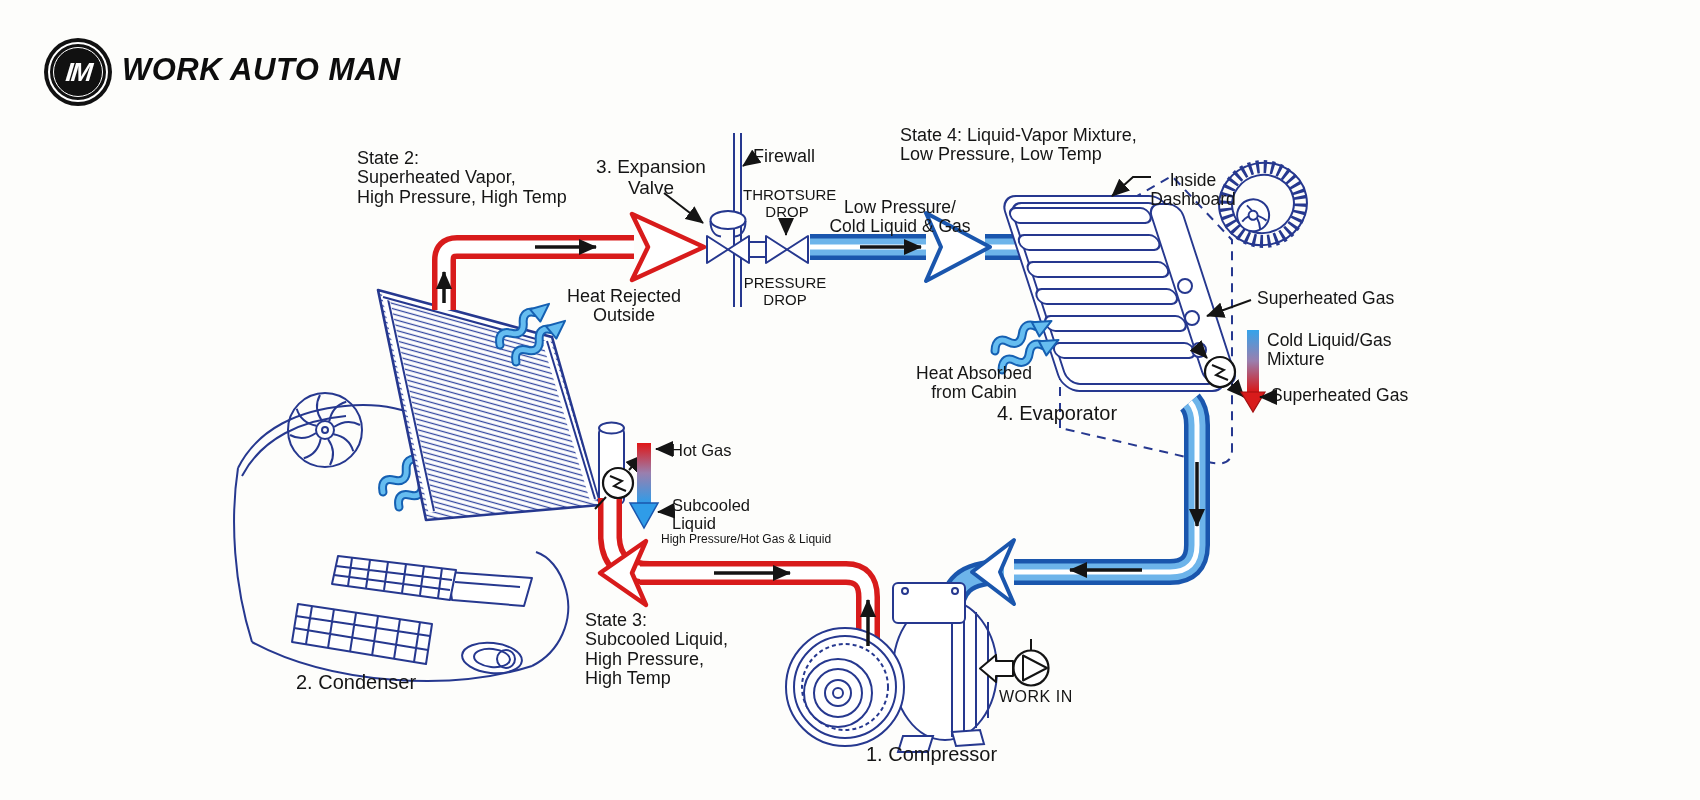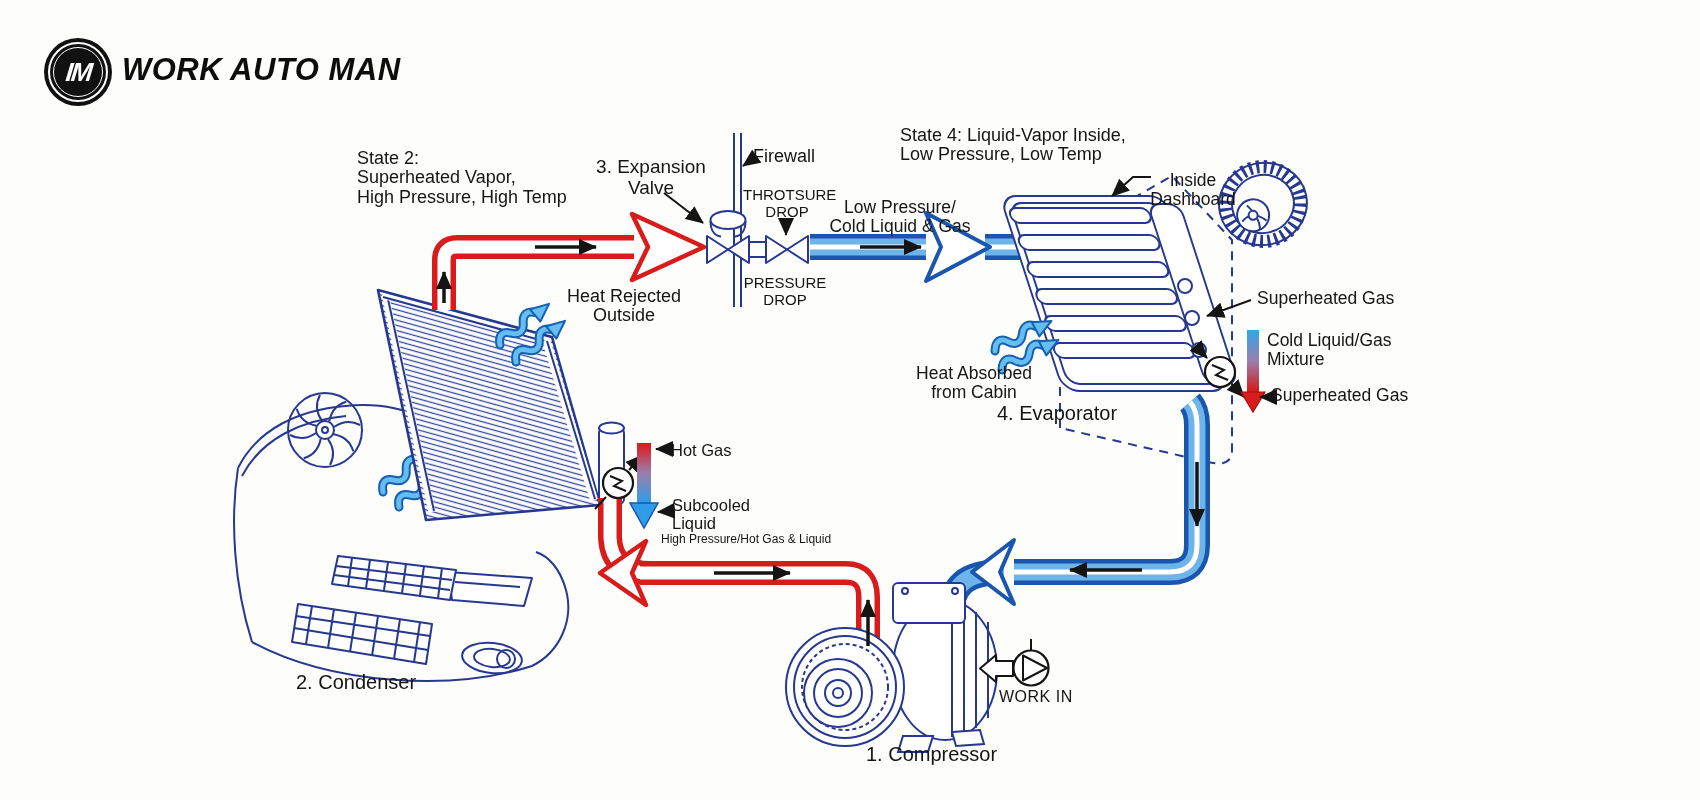--- a/index.html
+++ b/index.html
@@ -273,34 +273,38 @@
 High Pressure, High Temp</div>
 <div class="lbl s19 ctr" style="left:590px;top:157px;width:122px;">3. Expansion
 Valve</div>
 <div class="lbl s18" style="left:753px;top:147px;">Firewall</div>
 <div class="lbl s15 ctr" style="left:743px;top:186px;width:88px;">THROTSURE
 DROP</div>
 <div class="lbl s15 ctr" style="left:741px;top:274px;width:88px;">PRESSURE
 DROP</div>
 <div class="lbl ctr" style="left:824px;top:198px;width:152px;">Low Pressure/
 Cold Liquid &amp; Gas</div>
-<div class="lbl s18" style="left:900px;top:126px;">State 4: Liquid-Vapor Inside,
+<div class="lbl s18" style="left:900px;top:126px;">State 4: Liquid-Vapor Mixture,
 Low Pressure, Low Temp</div>
 <div class="lbl ctr" style="left:1150px;top:171px;width:86px;">Inside
 Dashboard</div>
 <div class="lbl" style="left:1257px;top:289px;">Superheated Gas</div>
 <div class="lbl" style="left:1267px;top:331px;">Cold Liquid/Gas
 Mixture</div>
 <div class="lbl" style="left:1271px;top:386px;">Superheated Gas</div>
 <div class="lbl ctr" style="left:913px;top:364px;width:122px;">Heat Absorbed
 from Cabin</div>
 <div class="lbl s20" style="left:997px;top:403px;">4. Evaporator</div>
 <div class="lbl s18 ctr" style="left:564px;top:287px;width:120px;">Heat Rejected
 Outside</div>
 <div class="lbl s16" style="left:671px;top:441px;">Hot Gas</div>
 <div class="lbl s16" style="left:672px;top:496px;">Subcooled
 Liquid</div>
 <div class="lbl s185" style="left:661px;top:533px;">High Pressure/Hot Gas &amp; Liquid</div>
+<div class="lbl s18" style="left:585px;top:611px;">State 3:
+Subcooled Liquid,
+High Pressure,
+High Temp</div>
 <div class="lbl s20" style="left:296px;top:672px;">2. Condenser</div>
 <div class="lbl s20" style="left:866px;top:744px;">1. Compressor</div>
 <div class="lbl work" style="left:999px;top:689px;">WORK IN</div>
 
 </div>
 
 </body></html>

